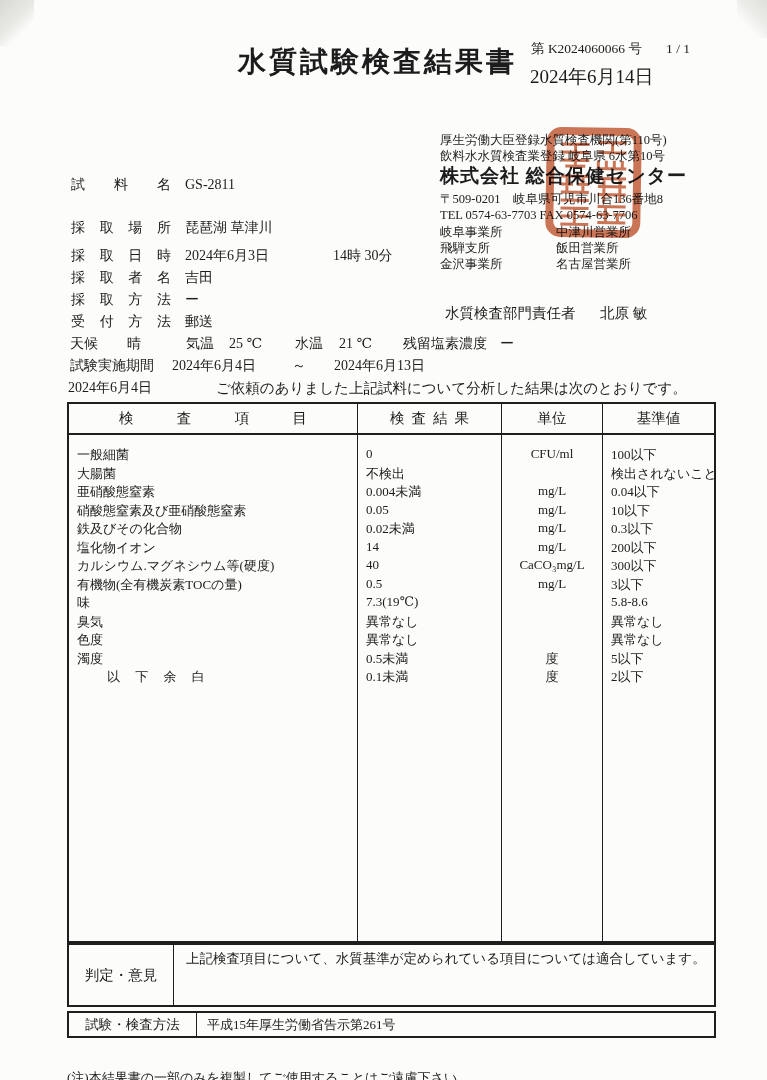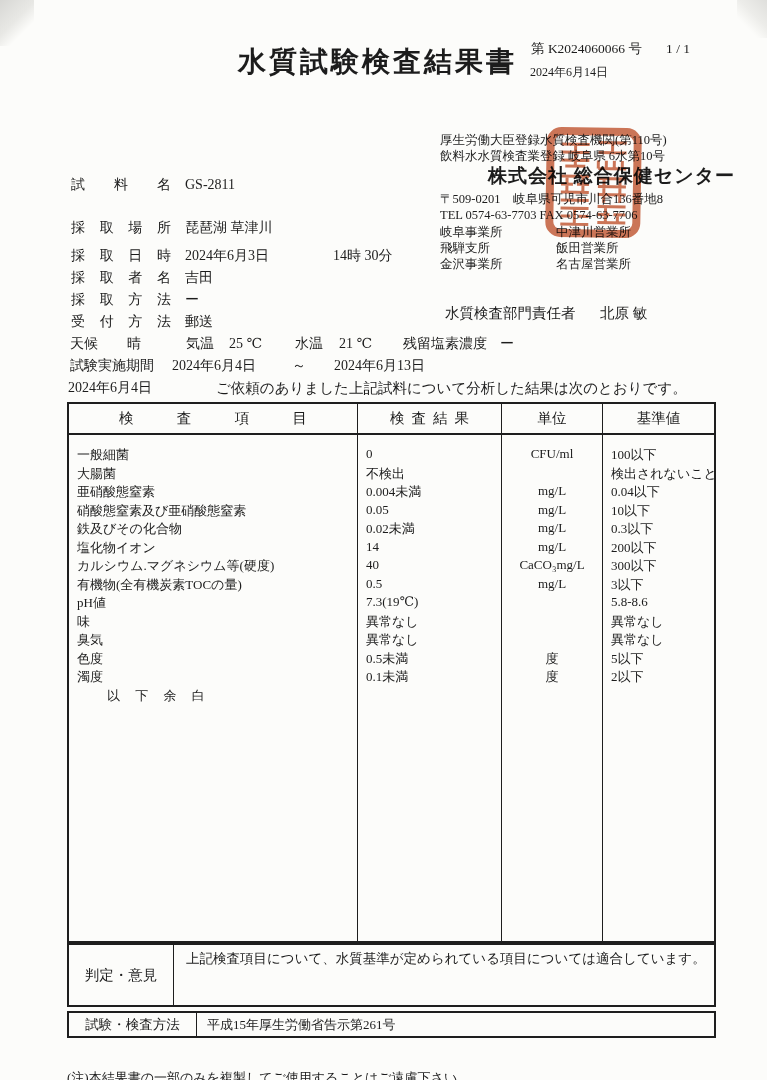--- a/index.html
+++ b/index.html
@@ -12,36 +12,36 @@
   .abs { position:absolute; line-height:1.15; white-space:nowrap; }
 
   
   .corner-tl { position:absolute; left:0; top:0; width:34px; height:46px;
     background:linear-gradient(135deg,#b9b9b5 0%,#d8d8d4 45%,rgba(252,252,250,0) 70%); opacity:.55; }
   .corner-tr { position:absolute; right:0; top:0; width:30px; height:38px;
     background:linear-gradient(225deg,#c2c2be 0%,#dcdcd8 40%,rgba(252,252,250,0) 70%); opacity:.5; }
 
   .doc-number { left:531px; top:41px; font-size:13.5px; display:flex; gap:24px; }
   .page-title { left:238px; top:46px; font-size:28px; font-weight:bold; letter-spacing:3px; }
-  .issue-date { left:530px; top:66px; font-size:12px; }
+  .issue-date { left:530px; top:66px; font-size:19px; }
 
   .recipient { left:71px; top:140px; font-size:17px; font-weight:bold; letter-spacing:2px;
     border-bottom:2px solid #222; padding-bottom:3px; }
 
   
   .jl { display:inline-flex; justify-content:space-between; }
   .flabel { left:71px; width:100px; font-size:14px; }
   .fvalue { left:185px; font-size:14px; }
 
   
   .cond, .period, .intro { font-size:14px; }
 
   
   .reg { font-size:12.5px; }
-  .company { left:440px; top:165px; font-size:19px; font-weight:bold; letter-spacing:1px;margin-left:48px; }
+  .company { left:440px; top:165px; font-size:19px; font-weight:bold; letter-spacing:1px; }
   .lab-small { font-size:12.5px; }
   .office-l { left:440px; } .office-r { left:556px; }
   .responsible { font-size:14.5px; }
 
   .seal { position:absolute; left:545px; top:126px; width:97px; height:113px;
     opacity:.8; mix-blend-mode:multiply; transform:rotate(1deg); }
 
   
   .rtable { position:absolute; left:67px; top:402px; width:649px; height:541px;
     border:2.5px solid #1e1e1e; display:flex; flex-direction:column; }
@@ -202,21 +202,20 @@
     <div class="tbody">
       <div class="col col-item" id="col-item">
           <div class="line">一般細菌</div>
           <div class="line">大腸菌</div>
           <div class="line">亜硝酸態窒素</div>
           <div class="line">硝酸態窒素及び亜硝酸態窒素</div>
           <div class="line">鉄及びその化合物</div>
           <div class="line">塩化物イオン</div>
           <div class="line">カルシウム.マグネシウム等(硬度)</div>
           <div class="line">有機物(全有機炭素TOCの量)</div>
-          <div class="line">pH値</div>
           <div class="line">味</div>
           <div class="line">臭気</div>
           <div class="line">色度</div>
           <div class="line">濁度</div>
           <div class="line blank-note">以 下 余 白</div>
         </div>
       <div class="col col-result" id="col-result">
           <div class="line">0</div>
           <div class="line">不検出</div>
           <div class="line">0.004未満</div>

